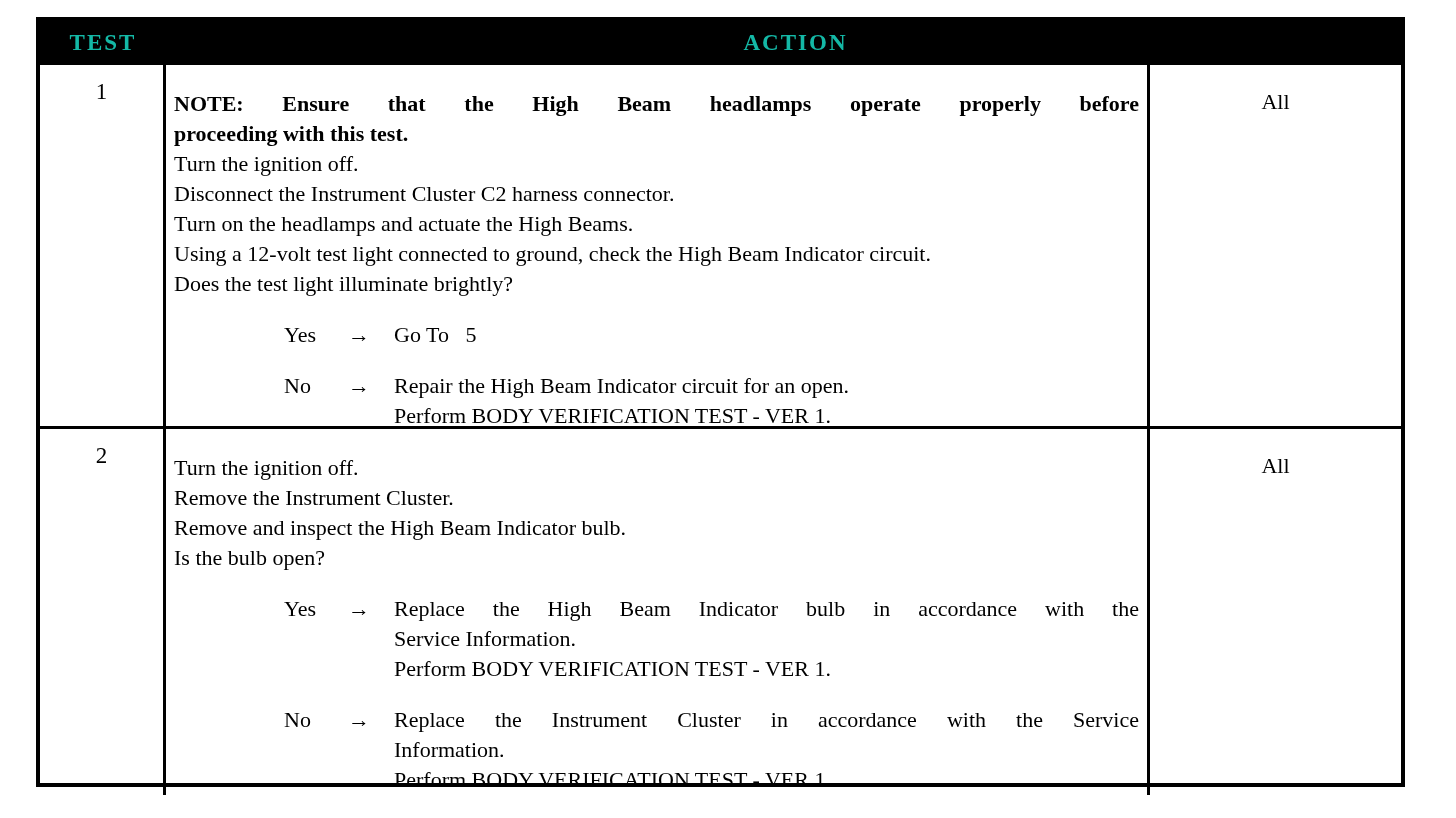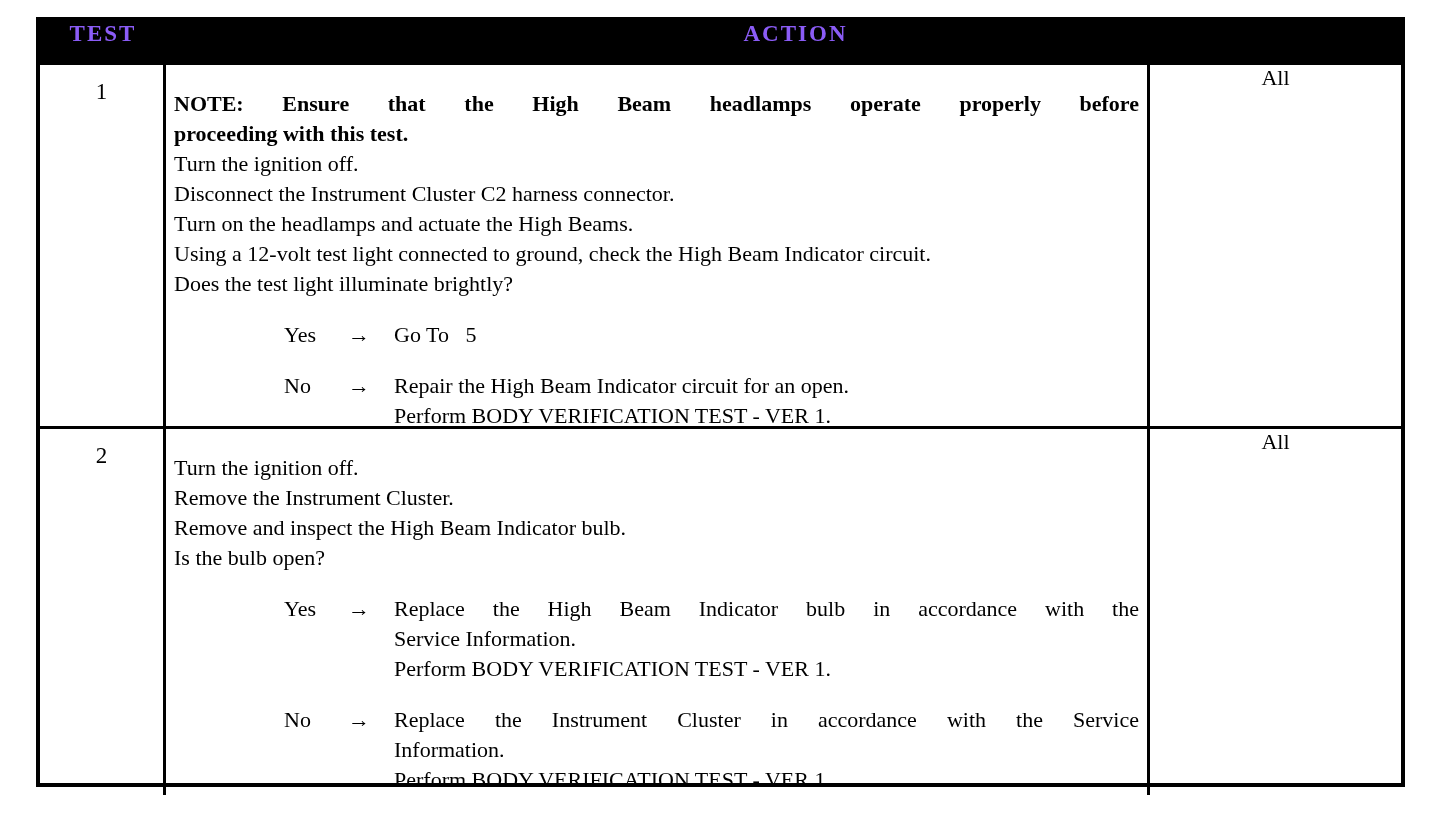--- a/index.html
+++ b/index.html
@@ -17,22 +17,22 @@
     width: 1369px; height: 770px;
     border: 4px solid #000;
     background: #fff;
     display: flex; flex-direction: column;
   }
 
   
   .header-row {
     display: flex; flex: none;
     height: 44px;
-    background: #000; color: #8b5cf6;
-    align-items: flex-start;
+    background: #000; color: #14b8a6;
+    align-items: center;
     font-weight: bold; font-size: 23px; letter-spacing: 2px; gap: 24px;
   }
   .hcell { text-align: center; }
   .hcell.test   { width: 126px; flex: none; }
   .hcell.action { flex: 1; }
   .hcell.applic { width: 251px; flex: none; }
 
   
   .data-row { display: flex; flex: none; }
   .data-row.r1 { height: 361px; }
@@ -47,21 +47,21 @@
   }
   .cell-action {
     flex: 1;
     border-right: 3px solid #000;
     padding: 24px 8px 0 8px;
     font-size: 22px; line-height: 30px;
   }
   .cell-applic {
     width: 251px; flex: none;
     text-align: center;
-    padding-top: 0;
+    padding-top: 24px;
     font-size: 22px;
   }
 
   .note-line { font-weight: bold; }
   .jline { text-align: justify; text-align-last: justify; }
 
   .branch { display: flex; margin-top: 21px; }
   .branch-indent { width: 110px; flex: none; }
   .branch-answer { width: 64px; flex: none; }
   .branch-arrow  { width: 46px; flex: none; }

